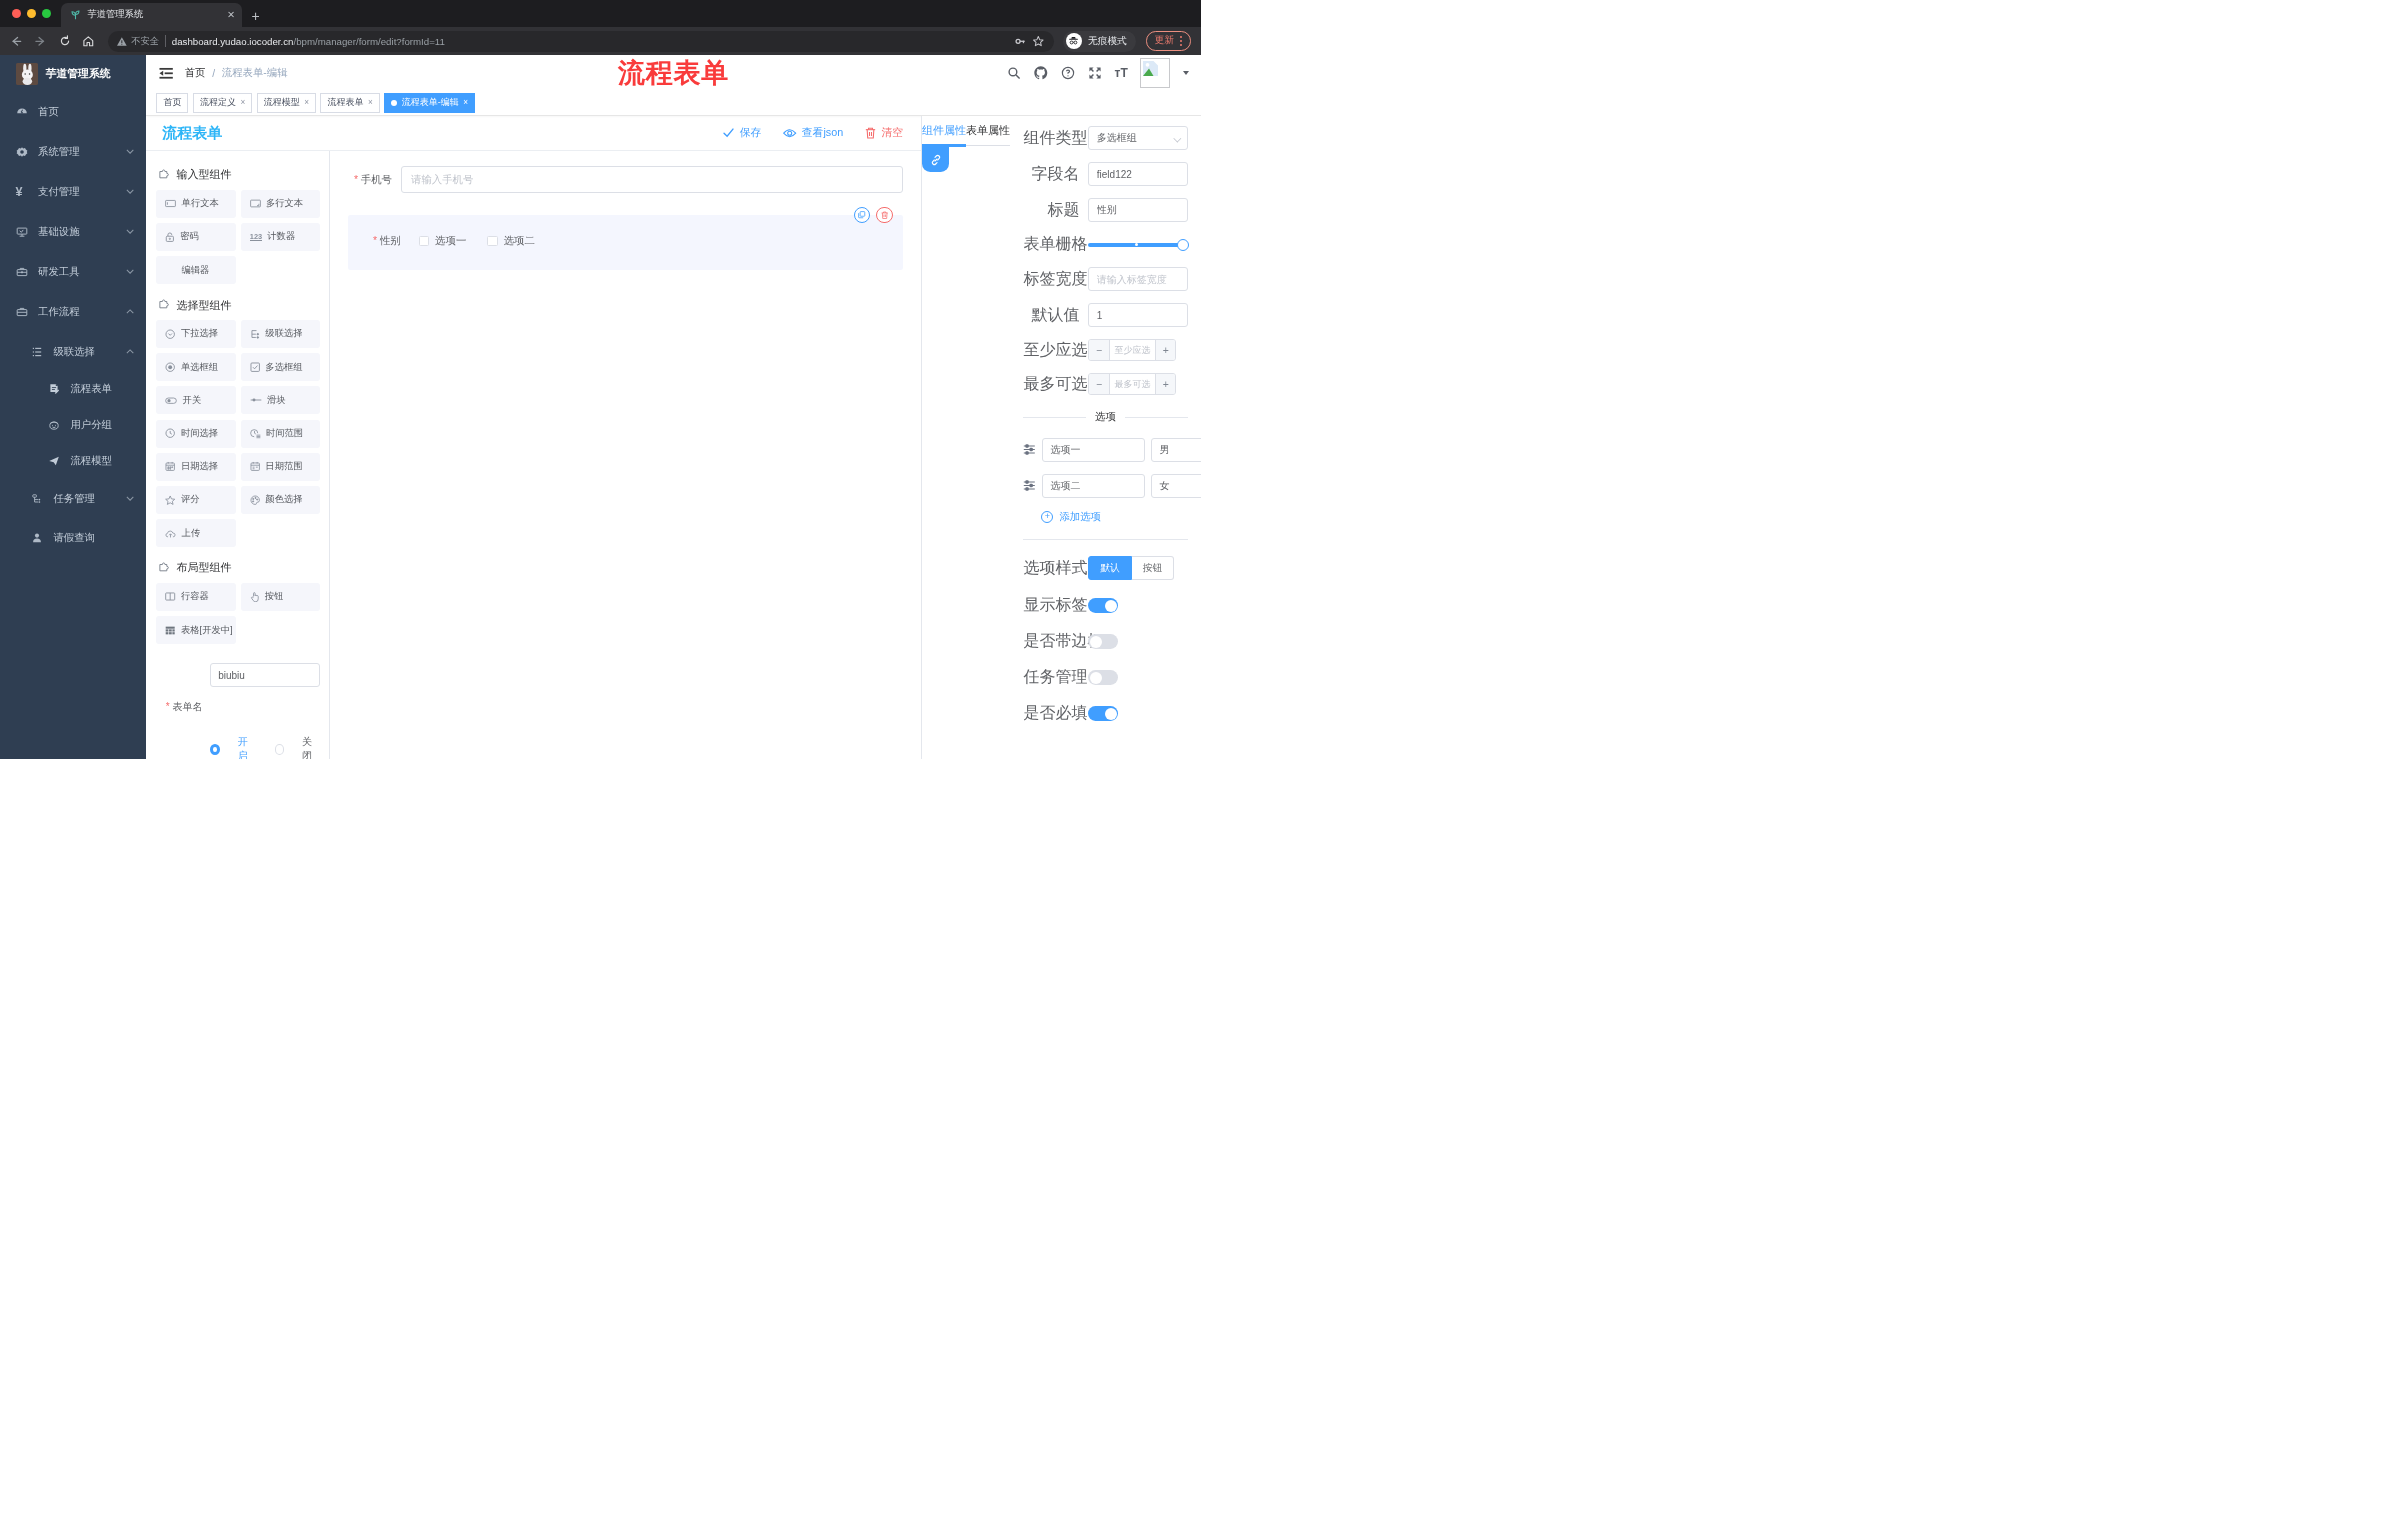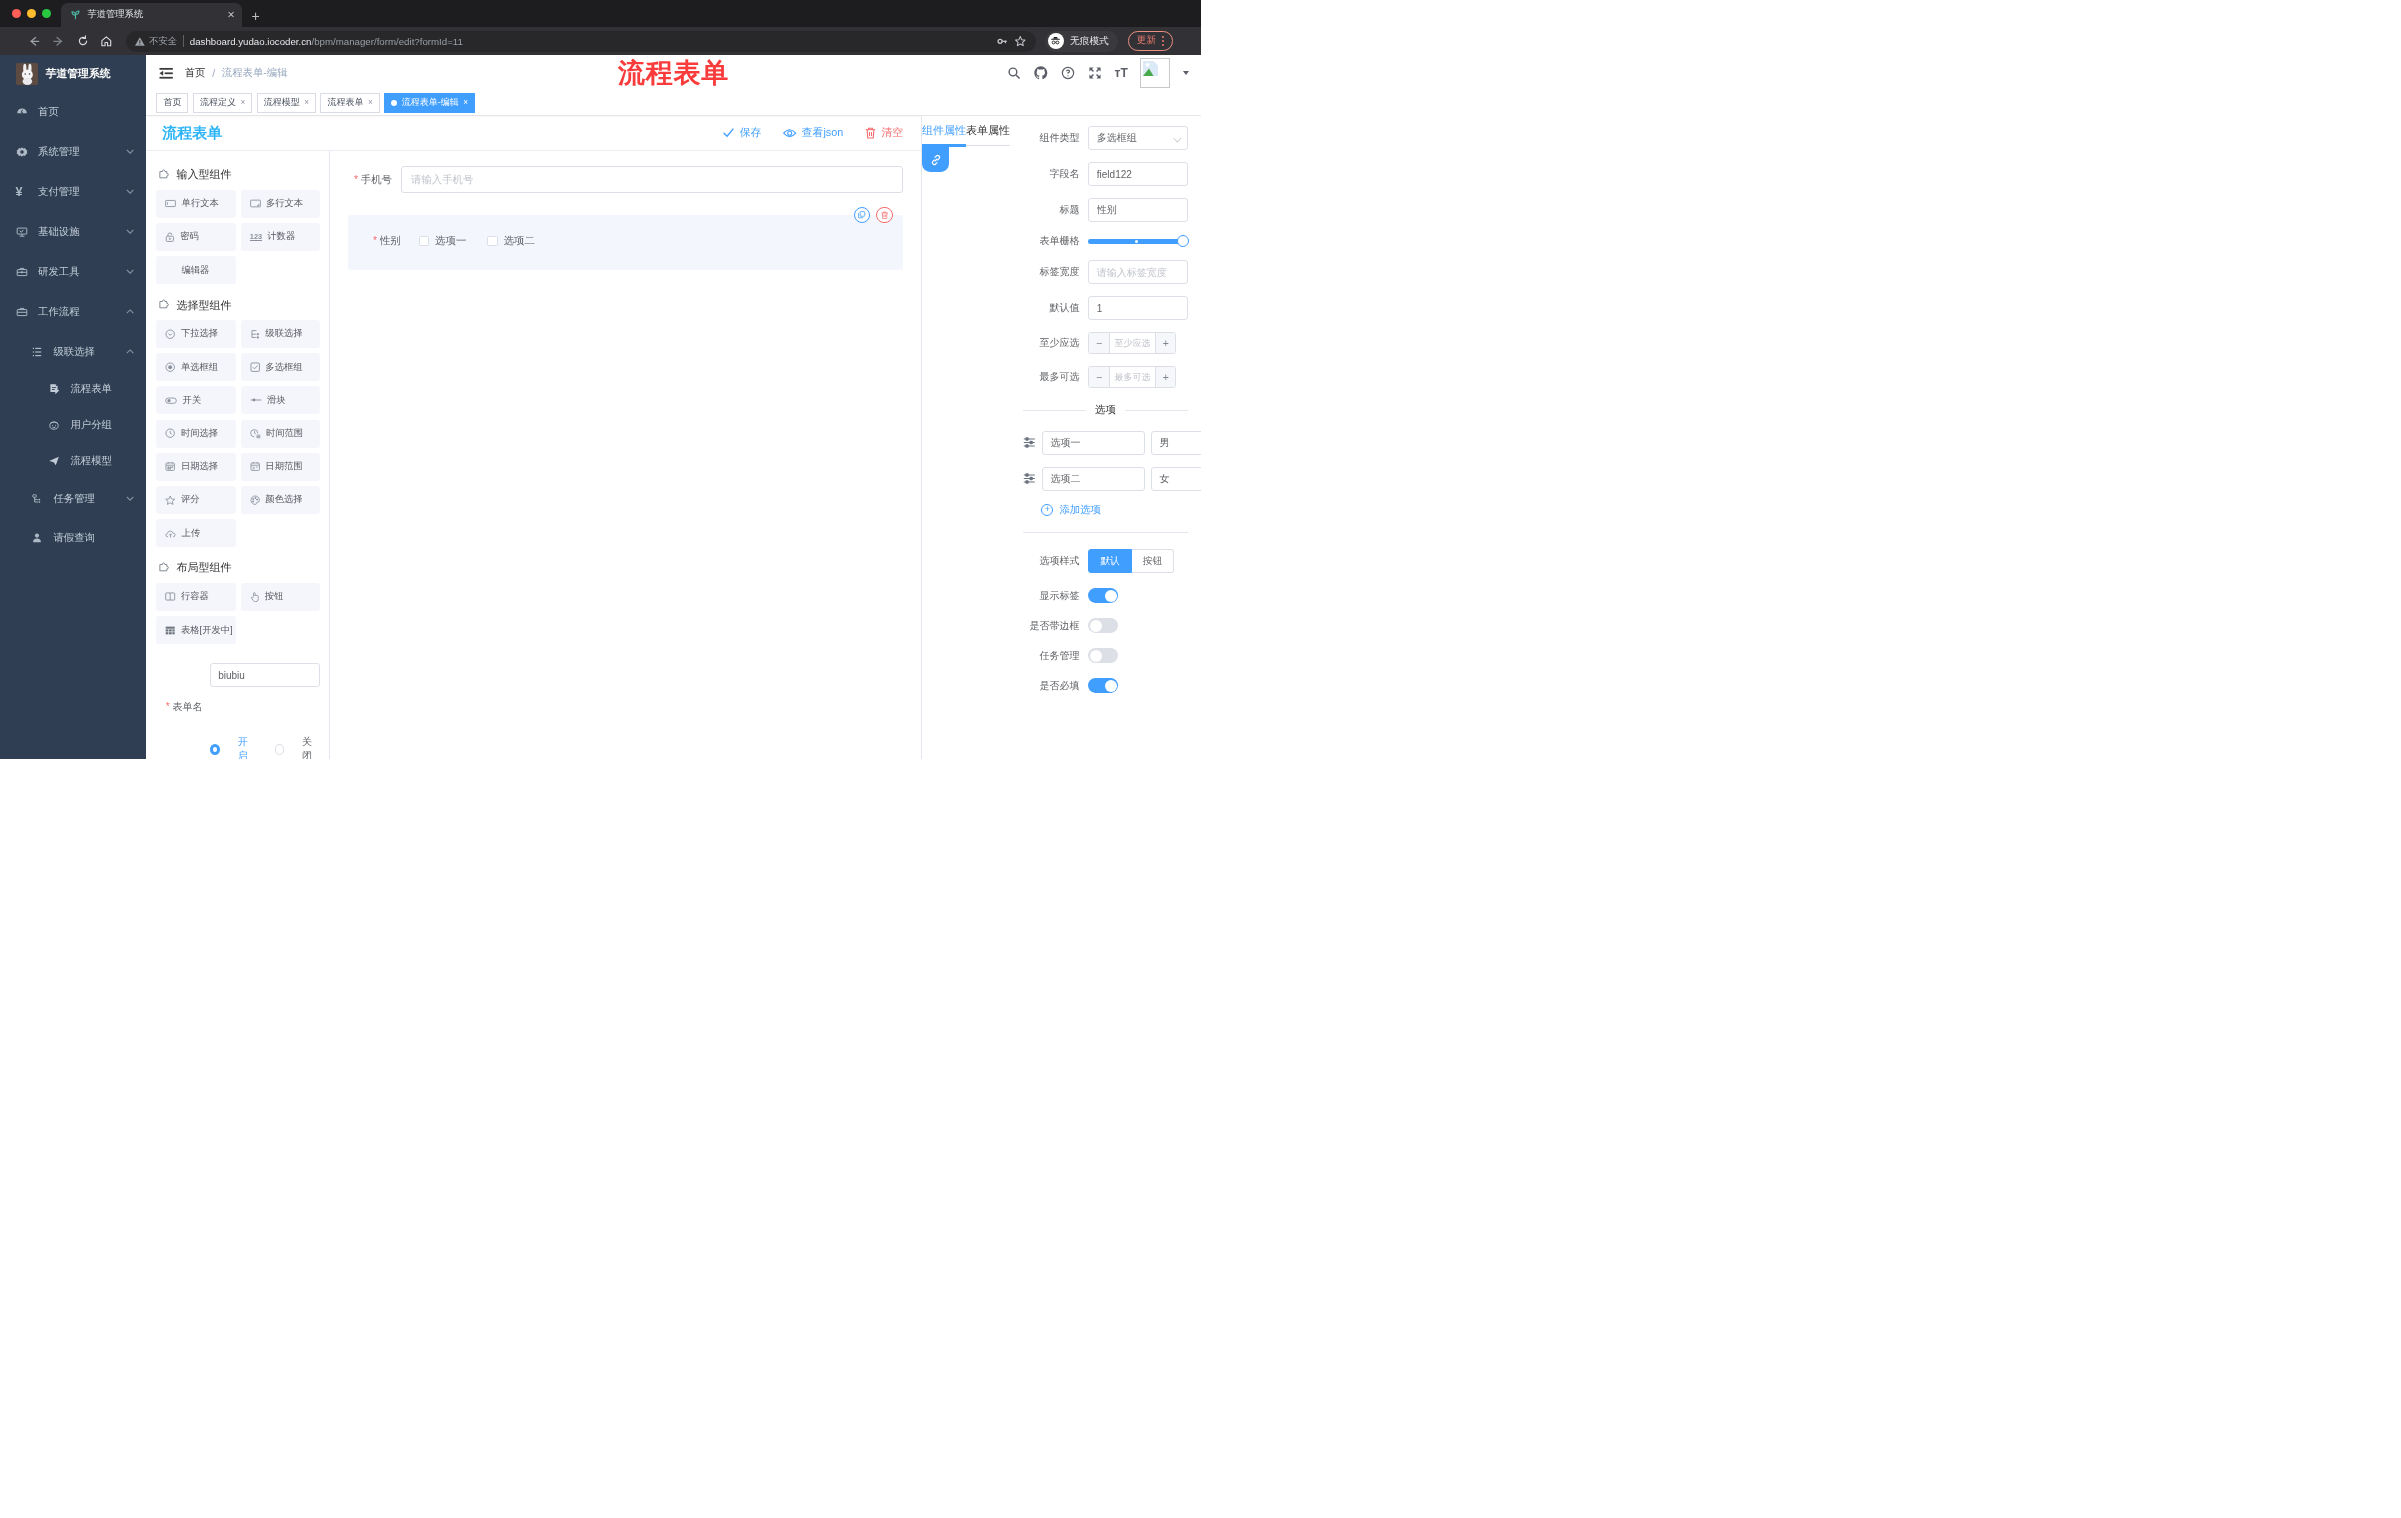--- a/index.html
+++ b/index.html
@@ -9,21 +9,21 @@
 
   
   .tabstrip { height:27px; background:#1d1d20; display:flex; align-items:flex-end; }
   .lights { display:flex; gap:6px; align-items:center; height:27px; padding:0 10.4px 0 12px; }
   .light { width:9px; height:9px; border-radius:50%; }
   .l-red{background:#ff5f57} .l-yel{background:#febc2e} .l-grn{background:#28c840}
   .btab { width:181px; height:24.5px; background:#323236; border-radius:6.7px 6.7px 0 0; display:flex; align-items:center; padding:0 7.4px 0 9px; gap:6px; }
   .btab-title { color:#e8eaed; font-size:9.3px; flex:1; white-space:nowrap; overflow:hidden; }
   .btab-close { color:#bdc1c6; font-size:9.7px; }
   .newtab { color:#bdc1c6; font-size:14px; margin-left:9px; padding-bottom:3px; }
-  .toolbar { height:28px; background:#323236; display:flex; align-items:center; padding:0 24px; gap:3px; }
+  .toolbar { height:28px; background:#323236; display:flex; align-items:center; padding:0 6px; gap:3px; }
   .navic { width:21px; height:21px; display:flex; align-items:center; justify-content:center; border-radius:50%; }
   .urlpill { flex:1; height:21px; background:#28282b; border-radius:10.4px; margin:0 6px; display:flex; align-items:center; padding:0 9px; gap:6px; min-width:0; }
   .warnlbl { color:#9aa0a6; font-size:9.3px; white-space:nowrap; display:flex; gap:4.5px; align-items:center;}
   .urlsep { width:0.7px; height:12px; background:#5f5f64; }
   .urltext { font-size:9.7px; color:#e8eaed; white-space:nowrap; overflow:hidden; flex:1;}
   .urltext .path { color:#9aa0a6; }
   .pill-ic { margin-left:auto; }
   .incog { height:21px; background:#3a3a3e; border-radius:10.4px; display:flex; align-items:center; gap:6px; padding:0 9px 0 3px; color:#e8eaed; font-size:9.7px; white-space:nowrap;}
   .incog-circ { width:16.3px; height:16.3px; background:#fff; border-radius:50%; display:flex; align-items:center; justify-content:center;}
   .updbtn { height:19.3px; border:1.1px solid #ec8f80; border-radius:9.7px; color:#ee7b6e; font-size:9.7px; display:flex; align-items:center; gap:6px; padding:0 7.4px; margin:0 4.5px 0 7.4px; white-space:nowrap;}
@@ -106,21 +106,21 @@
 
   
   .inspector { width:279px; flex-shrink:0; display:flex; position:relative; background:#fff;}
   .insp-tabs { height:30px; display:flex; flex-shrink:0; border-bottom:0.7px solid #dcdfe6; }
   .itab { flex:1; display:flex; align-items:center; justify-content:center; font-size:11px; color:#303133; cursor:pointer; position:relative;}
   .itab.active { color:#409eff; }
   .itab.active::after { content:""; position:absolute; left:0; right:0; bottom:-1.5px; height:2.2px; background:#409eff; }
   .linktag { position:absolute; left:0; top:31px; width:27px; height:25px; background:#409eff; border-radius:0 0 8.2px 8.2px; display:flex; align-items:center; justify-content:center; color:#fff; cursor:pointer; z-index:3;}
   .insp-body { flex:1; overflow:hidden; padding:10.4px 13.4px 0 13.4px; display:flex; flex-direction:column; gap:12px;}
   .ir { display:flex; align-items:center; }
-  .ir-lbl { width:65px; text-align:right; padding-right:9px; font-size:10px; color:#606266; flex-shrink:0; white-space:nowrap;}
+  .ir-lbl { width:65px; text-align:right; padding-right:9px; font-size:16px; color:#606266; flex-shrink:0; white-space:nowrap;}
   .ir-ctl { flex:1; min-width:0; display:flex; align-items:center;}
   .selbox { position:relative; width:100%; }
   .selbox .ipt { padding-right:19.3px; }
   .selchev { position:absolute; right:6.7px; top:9px; width:6.7px; height:6.7px; border-right:1.1px solid #c0c4cc; border-bottom:1.1px solid #c0c4cc; transform:rotate(45deg) scale(.8); }
   .slider { position:relative; width:100%; height:12px; }
   .slider .track { position:absolute; left:0; right:0; top:3.7px; height:4.5px; border-radius:2.2px; background:#409eff; }
   .slider .stopdot { position:absolute; top:4.5px; left:47%; width:3px; height:3px; border-radius:50%; background:#fff; }
   .slider .handle { position:absolute; right:-1.5px; top:0; width:12px; height:12px; border-radius:50%; background:#fff; border:1.5px solid #409eff; }
   .stepper { width:88px; height:22px; border:0.7px solid #dcdfe6; border-radius:3px; display:flex; overflow:hidden; background:#fff;}
   .st-btn { width:19.3px; background:#f5f7fa; color:#7f8691; display:flex; align-items:center; justify-content:center; font-size:10.4px; flex-shrink:0; cursor:pointer;}

